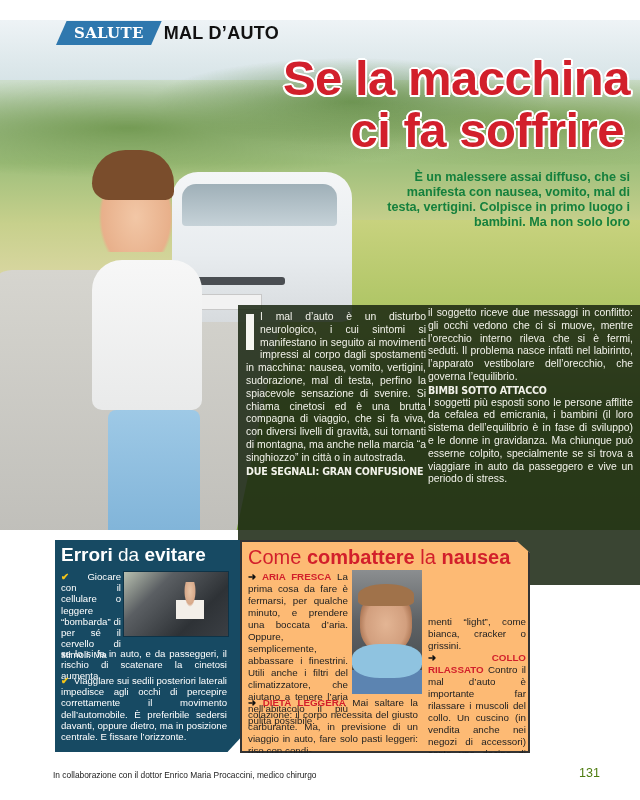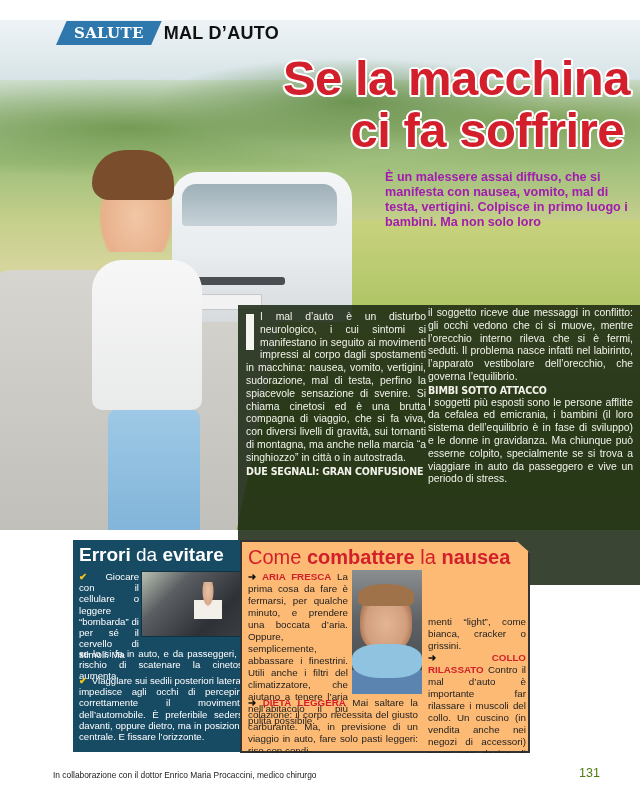--- a/index.html
+++ b/index.html
@@ -31,31 +31,31 @@
 
   .rubric { position: absolute; left: 56px; top: 20px; height: 26px; display: flex; align-items: center; }
   .rubric .tag { background: #2f78ae; color: #fff; font-family: "DejaVu Serif", serif; font-weight: bold; font-size: 15px; padding: 3px 18px 3px 18px; clip-path: polygon(10% 0, 100% 0, 90% 100%, 0 100%); letter-spacing: .3px; }
   .rubric .topic { color: #111; font-weight: bold; font-size: 18px; margin-left: 2px; letter-spacing: .3px; }
 
   .headline { position: absolute; right: 10px; top: 52px; text-align: right; color: #d21f2b; font-weight: bold; font-size: 49px; line-height: 52px; letter-spacing: -.5px;
     text-shadow: 2px 0 0 #fff, -2px 0 0 #fff, 0 2px 0 #fff, 0 -2px 0 #fff, 1.5px 1.5px 0 #fff, -1.5px -1.5px 0 #fff, 1.5px -1.5px 0 #fff, -1.5px 1.5px 0 #fff; }
   .headline span { display: block; }
   .headline .line2 { margin-right: 6px; }
 
-  .deck { position: absolute; right: 10px; top: 170px; width: 245px; text-align: left; color: #a21caf; font-size: 12.6px; font-weight: bold; line-height: 15px; }
+  .deck { position: absolute; right: 10px; top: 170px; width: 245px; text-align: right; color: #15803d; font-size: 12.6px; font-weight: bold; line-height: 15px; }
 
   .bodybox { position: absolute; left: 238px; top: 305px; width: 402px; height: 280px; background: rgba(26,38,18,.86); color: #f2f2ea; }
   .bodybox .col { position: absolute; top: 6px; width: 180px; font-size: 10.4px; line-height: 12.8px; text-align: justify; }
   .bodybox .col1 { left: 8px; }
   .bodybox .col2 { left: 190px; width: 205px; top: 2px; }
   .bodybox .dropcap { float: left; width: 8px; height: 36px; background: #f5f5f0; margin: 3px 6px 0 0; }
   .bodybox .sub { font-family: "DejaVu Sans Condensed", "DejaVu Sans", sans-serif; font-weight: bold; font-size: 10.6px; letter-spacing: -.2px; display: block; }
   .bodybox p { margin: 0; }
 
-  .errori { position: absolute; left: 55px; top: 540px; width: 196px; height: 212px; background: #174a63; color: #fff; clip-path: polygon(0 0, 100% 0, 100% 88%, 88% 100%, 0 100%); box-shadow: 2px 2px 3px rgba(0,0,0,.3); margin-left: 18px; }
+  .errori { position: absolute; left: 55px; top: 540px; width: 196px; height: 212px; background: #174a63; color: #fff; clip-path: polygon(0 0, 100% 0, 100% 88%, 88% 100%, 0 100%); box-shadow: 2px 2px 3px rgba(0,0,0,.3); }
   .errori .title { position: absolute; left: 6px; top: 4px; font-size: 19px; line-height: 22px; white-space: nowrap; }
   .errori .title b { font-weight: bold; }
   .errori .title .light { font-weight: normal; }
   .errori .photo-small { position: absolute; left: 68px; top: 31px; width: 106px; height: 66px; background: linear-gradient(135deg, #b8c0b0 0%, #5b5f63 30%, #2e3236 70%, #3b3f44 100%); border: 1px solid #0e3347; }
   .errori .photo-small .girl { position: absolute; left: 52px; top: 10px; width: 28px; height: 46px; background: radial-gradient(ellipse at 50% 20%, #e7c4a6 0%, #d8a98a 25%, rgba(0,0,0,0) 30%), linear-gradient(180deg, rgba(0,0,0,0) 40%, #f3efe9 40%, #f3efe9 80%, rgba(0,0,0,0) 80%); }
   .errori .txt { position: absolute; left: 6px; font-size: 9.6px; line-height: 11.2px; text-align: justify; font-family: "Liberation Sans Narrow", "Liberation Sans", sans-serif; }
   .errori .t1 { top: 31px; width: 60px; }
   .errori .t2 { top: 108px; width: 166px; }
   .errori .t3 { top: 135px; width: 166px; }
   .errori .check { color: #f5c518; font-weight: bold; margin-right: 2px; }

